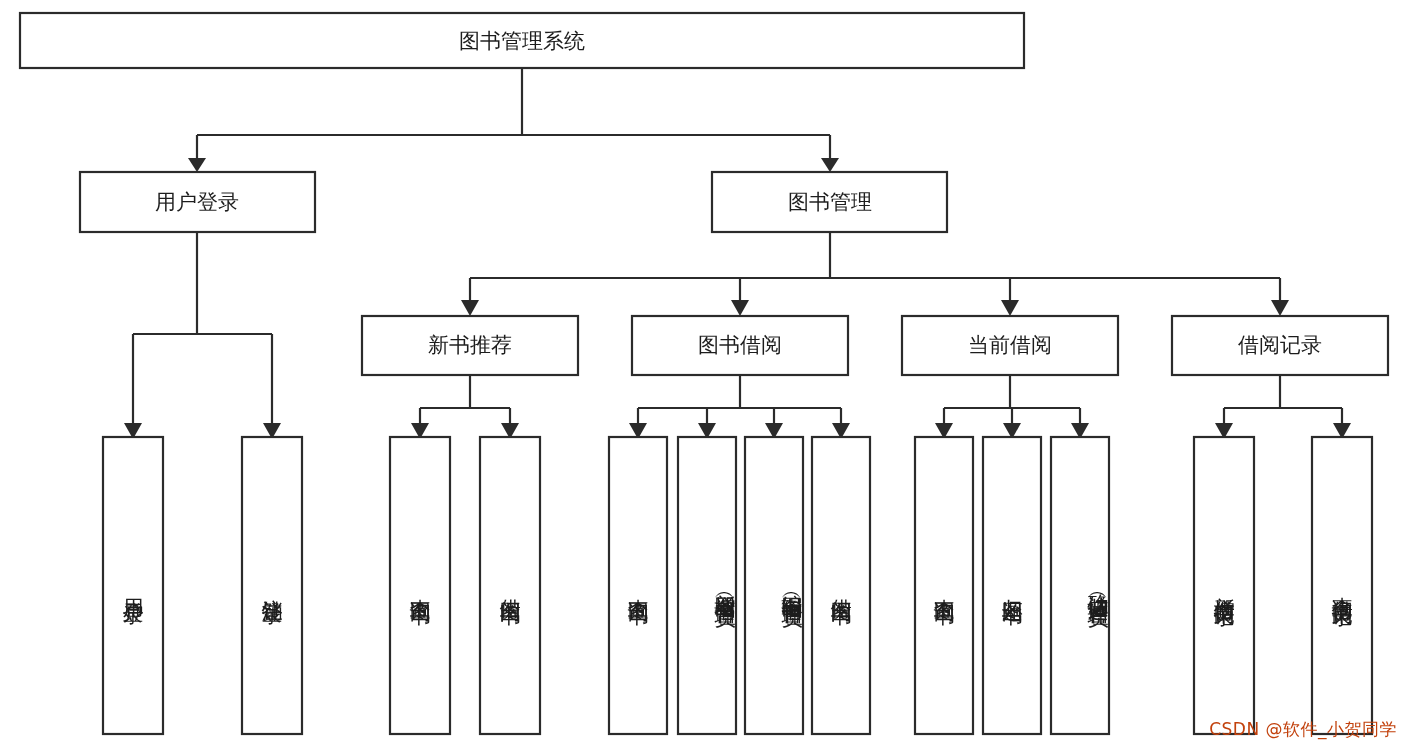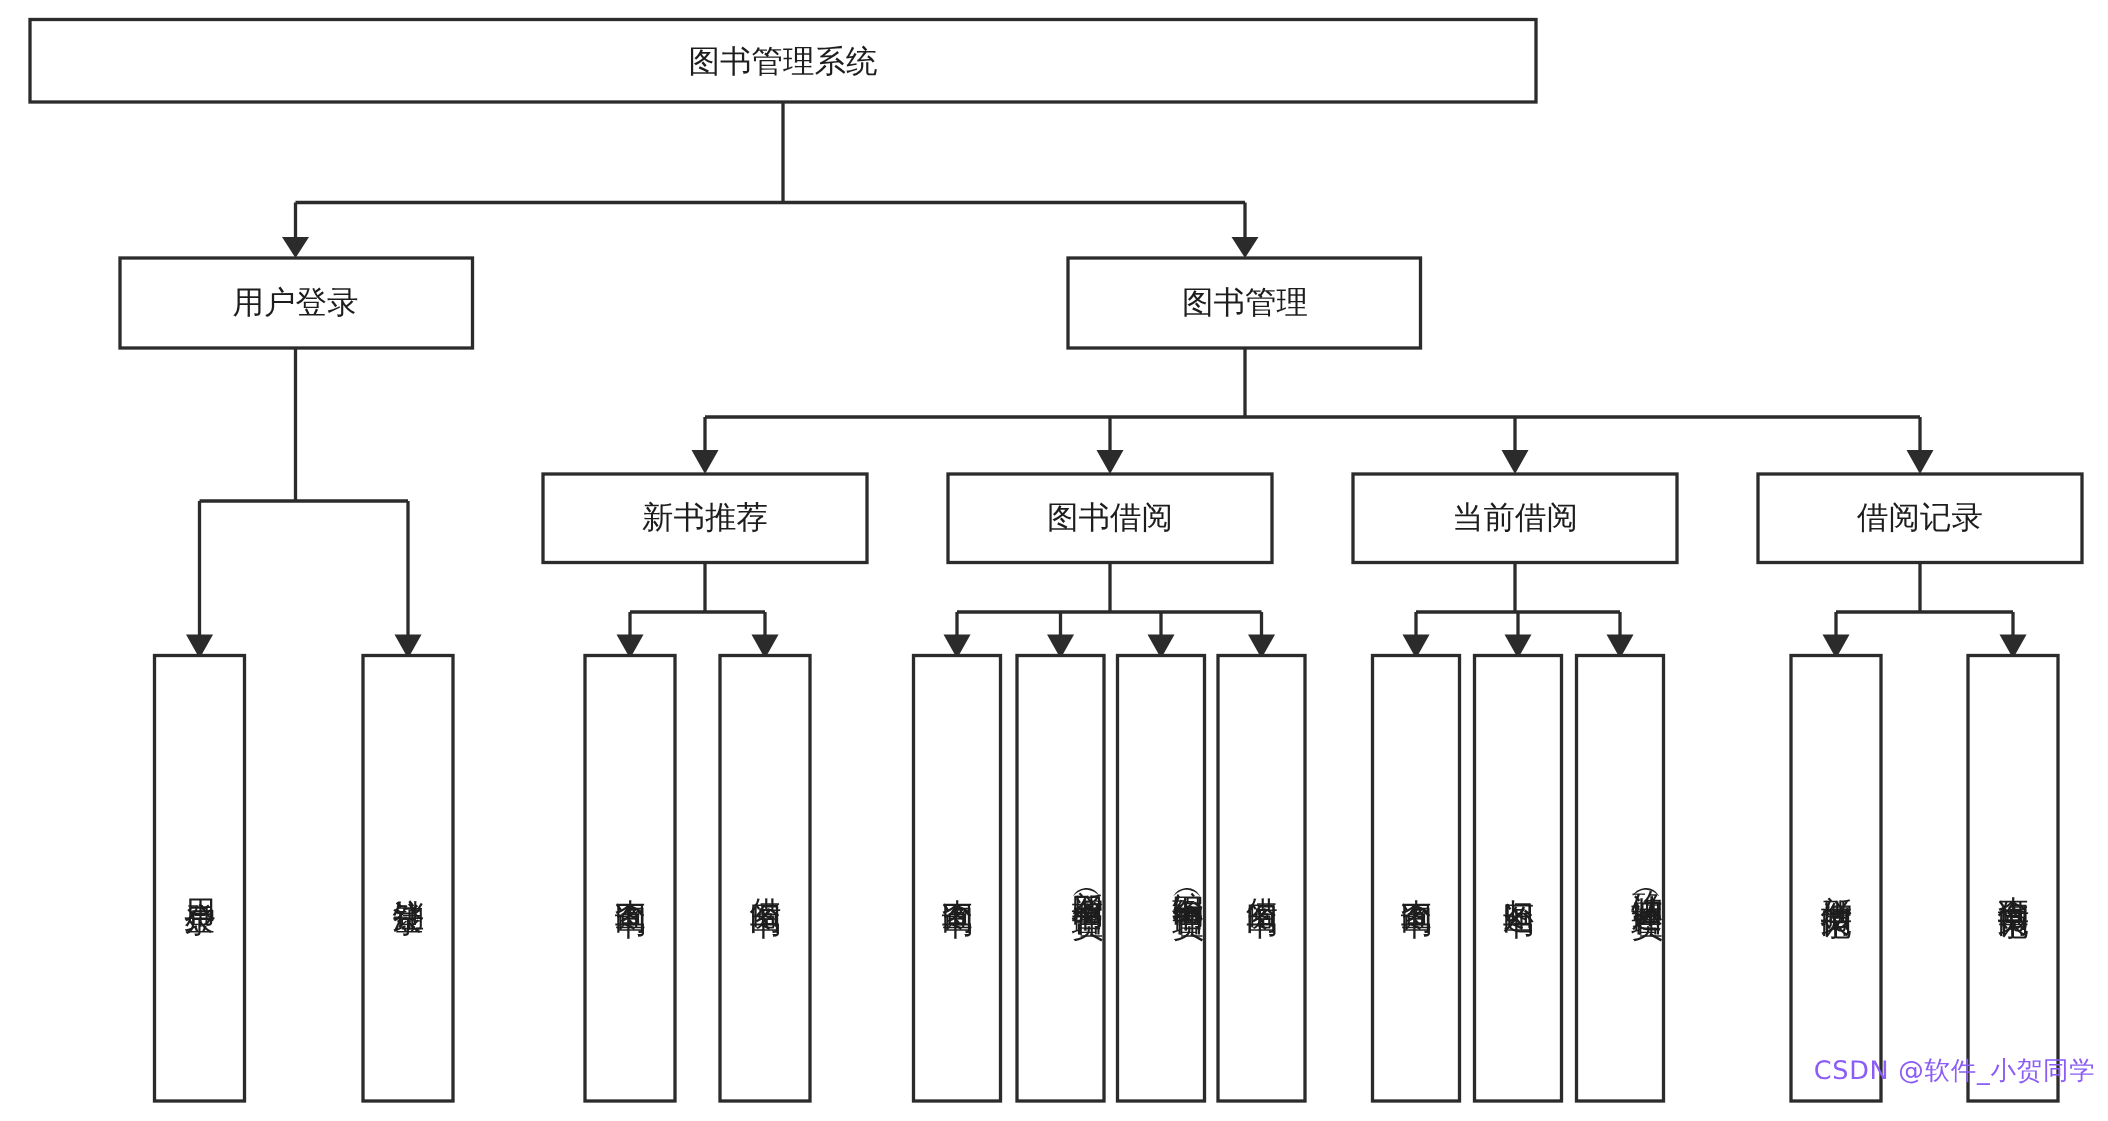--- a/index.html
+++ b/index.html
@@ -59,24 +59,24 @@
     line-height: 1.08;
     color: #1d1d1d;
     letter-spacing: 2px;
     white-space: nowrap;
     text-align: center;
     pointer-events: none;
   }
   .watermark {
     position: absolute;
     right: 8px;
-    bottom: 22px;
+    bottom: 6px;
     font-family: "DejaVu Sans", "Liberation Sans", sans-serif;
     font-size: 17px;
-    color: #8b5cf6;
+    color: #c2410c;
     letter-spacing: 0.5px;
     white-space: nowrap;
   }
 </style>
 </head>
 <body>
 
 <div id="diagram-root">
 
   <svg id="tree" viewBox="0 0 1405 747">

